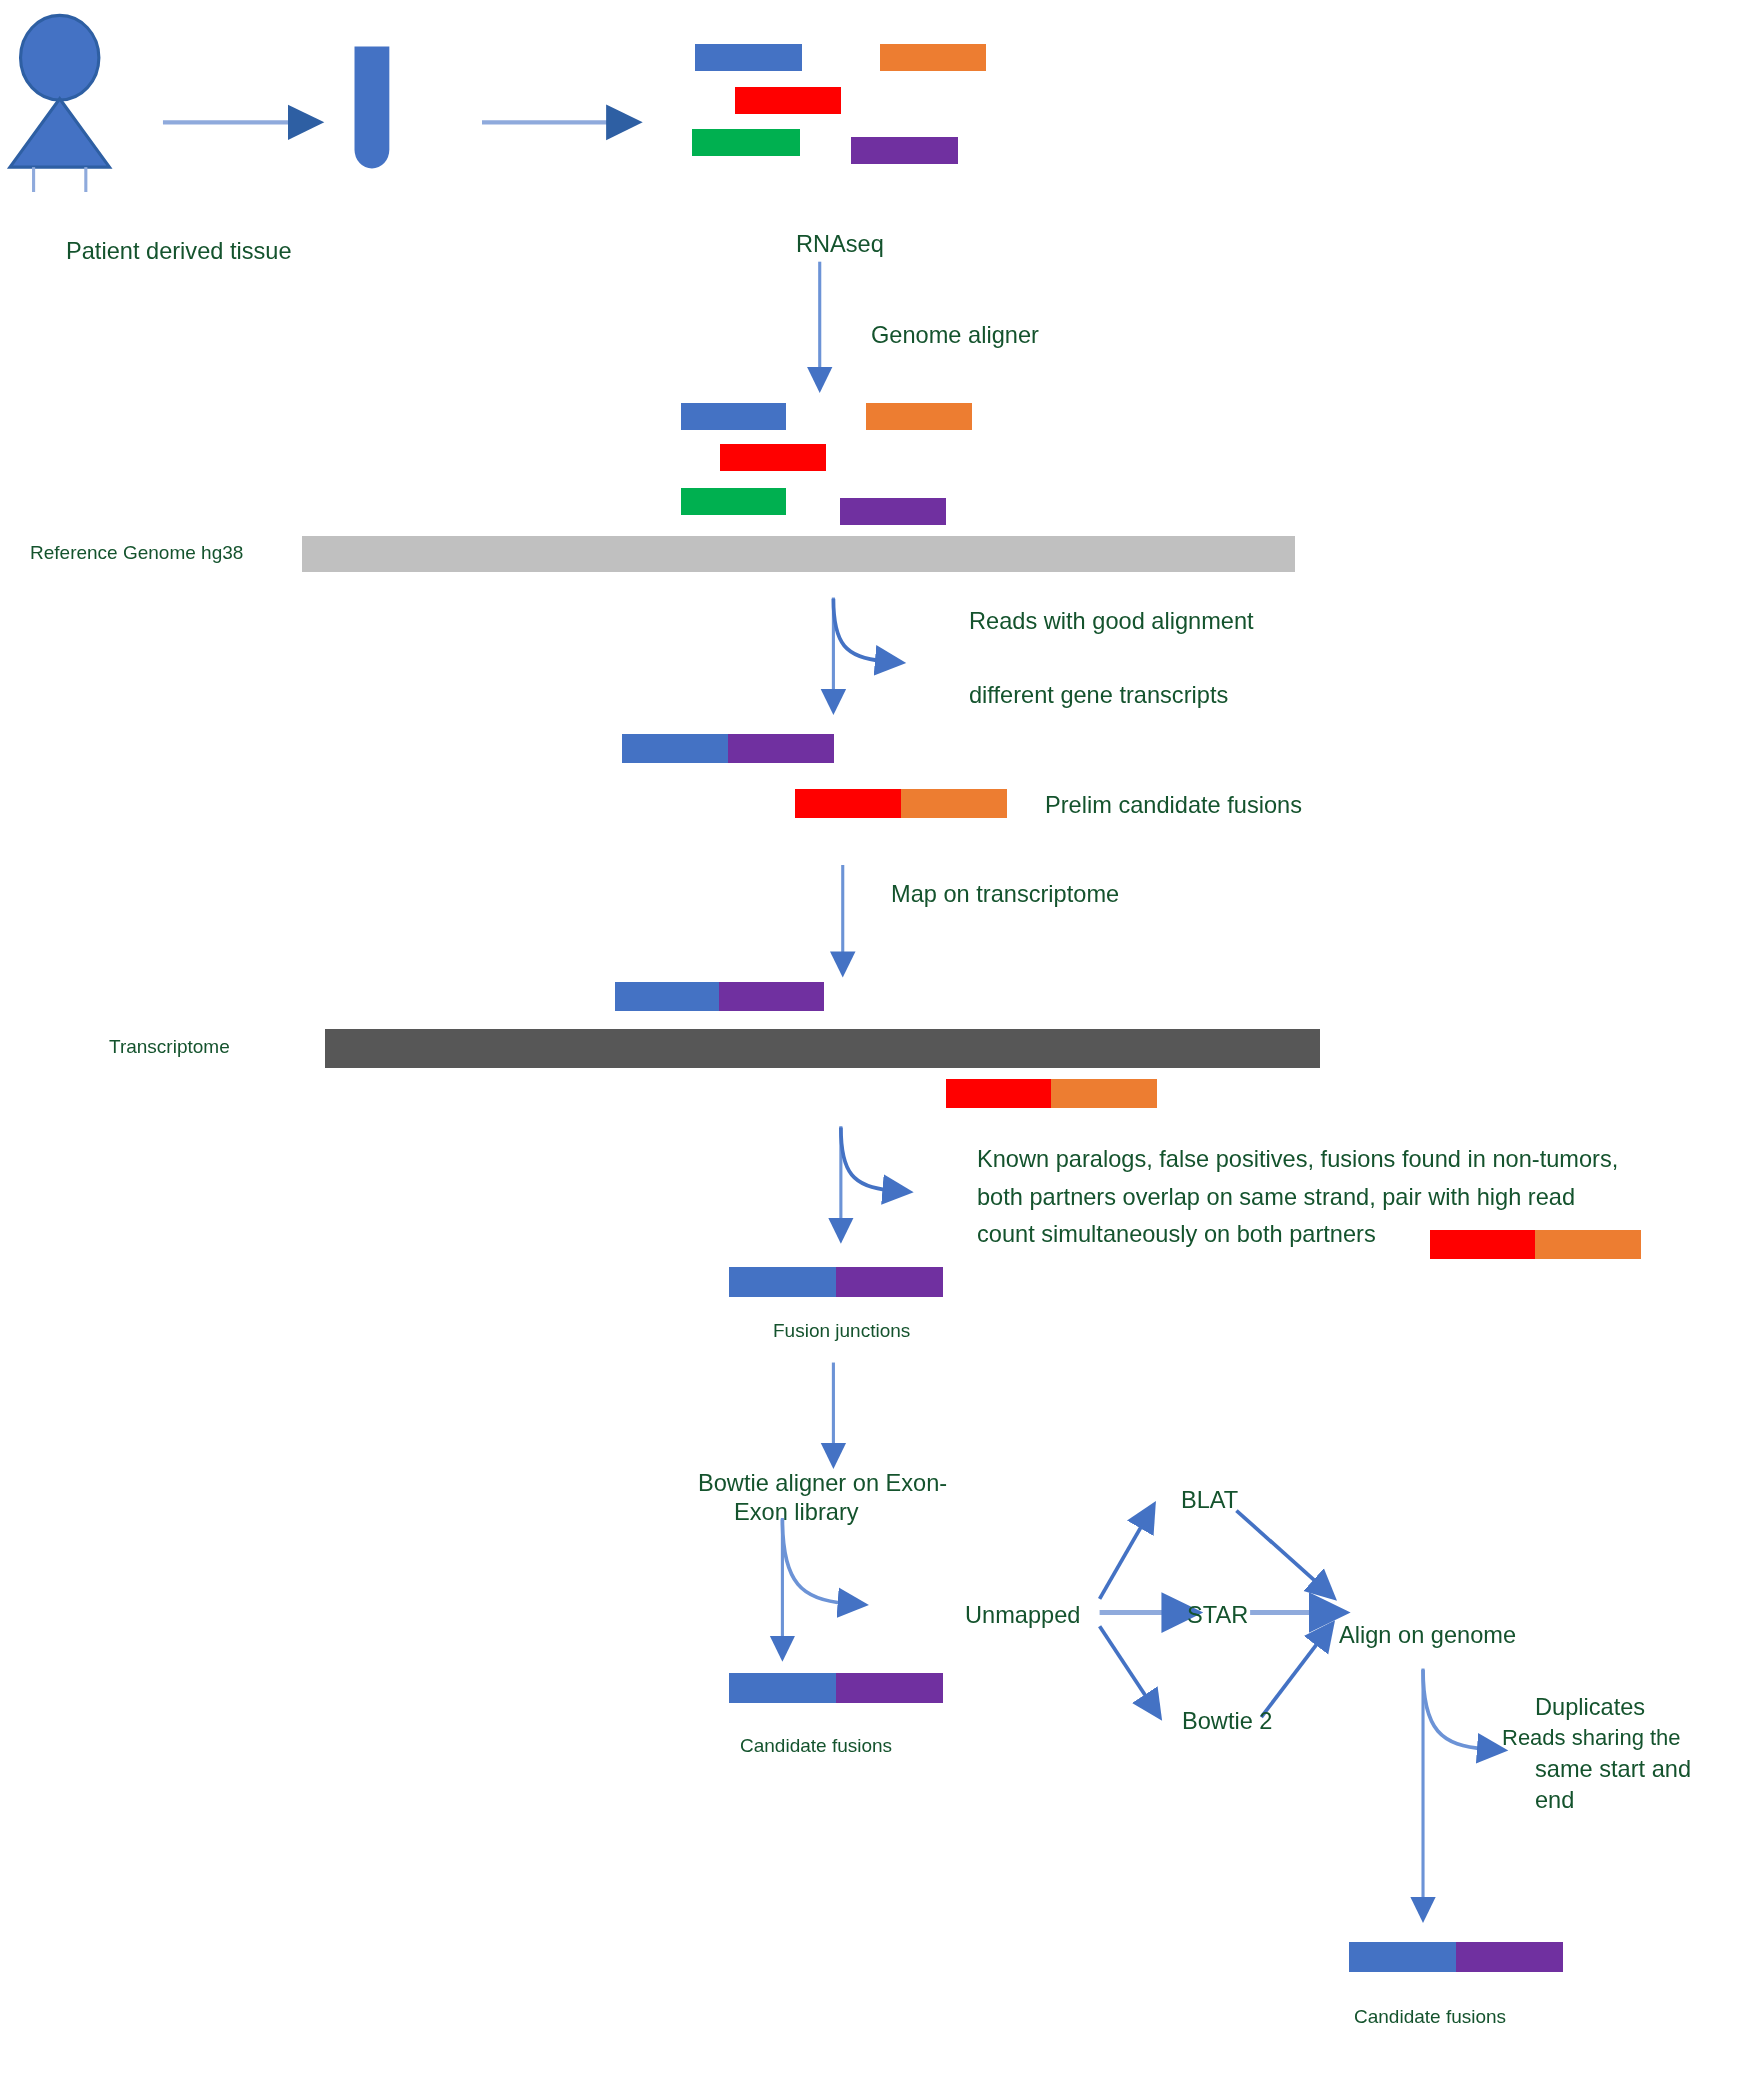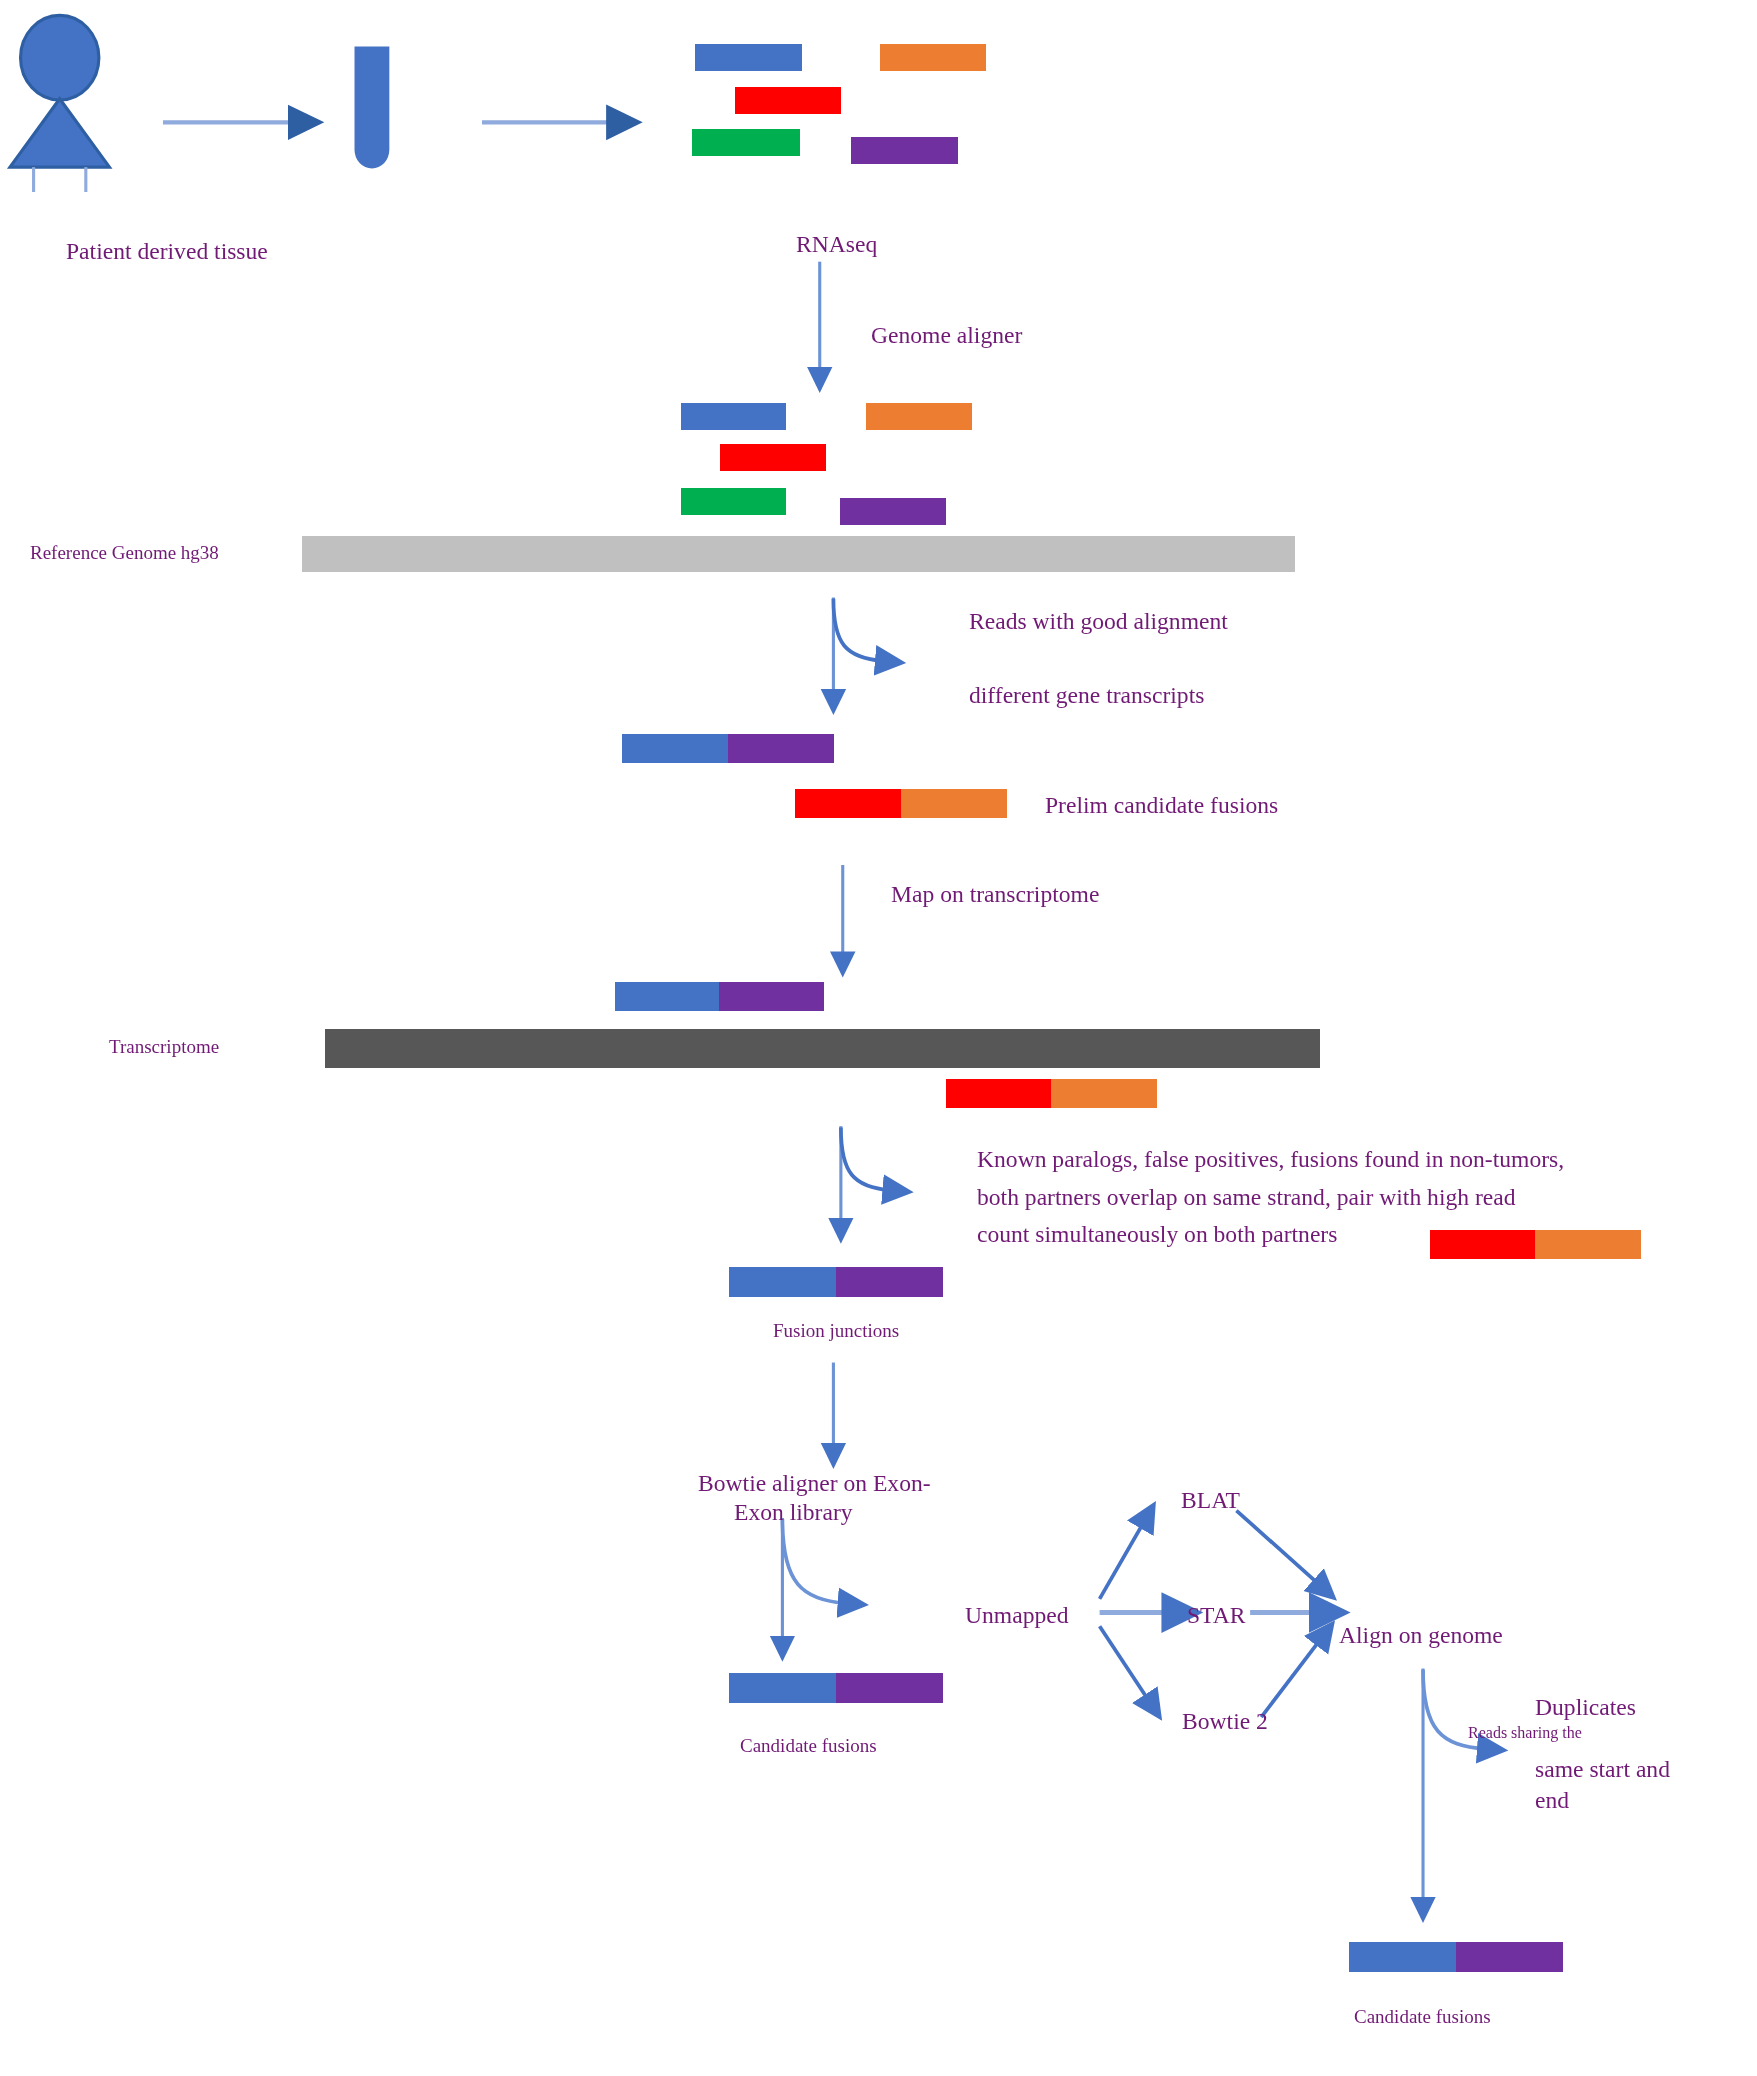--- a/index.html
+++ b/index.html
@@ -1,19 +1,19 @@
 <!DOCTYPE html>
 <html style="font-size:10px"><head>
 <meta charset="utf-8">
 <style>
   html,body{margin:0;padding:0;background:#ffffff;}
   body{font-family:"Liberation Sans", sans-serif;}
   #stage{position:relative;width:1757px;height:2077px;background:#fff;overflow:hidden;}
   .blk{position:absolute;}
-  .txt{position:absolute;color:#701a75;white-space:pre;line-height:1.42;font-family:Liberation Serif, serif;}
+  .txt{position:absolute;color:#14532d;white-space:pre;line-height:1.42;}
   .read{position:absolute;}
   svg.lay{position:absolute;left:0;top:0;width:1757px;height:2077px;pointer-events:none;}
 </style>
 </head>
 <body>
 
 <div id="stage">
 
   <svg class="lay" viewBox="0 0 2825 3338">
     <defs>
@@ -180,21 +180,21 @@
 
   <div class="txt" style="left:1181px;top:1484px;font-size:23.6px;">BLAT</div>
 
   <div class="txt" style="left:1187px;top:1599px;font-size:23.6px;">STAR</div>
 
   <div class="txt" style="left:1182px;top:1705px;font-size:23.6px;text-align:center;">Bowtie 2</div>
 
   <div class="txt" style="left:1339px;top:1599px;font-size:23.6px;margin-top:20px;">Align on genome</div>
 
   <div class="txt" style="left:1535px;top:1691px;font-size:23.6px;">Duplicates</div>
-  <div class="txt" style="left:1468px;top:1722px;font-size:16px;">Reads sharing the</div>
+  <div class="txt" style="left:1502px;top:1722px;font-size:22px;">Reads sharing the</div>
   <div class="txt" style="left:1535px;top:1753px;font-size:23.6px;">same start and</div>
   <div class="txt" style="left:1535px;top:1784px;font-size:23.6px;">end</div>
 
   <div class="txt" style="left:740px;top:1733px;font-size:19px;">Candidate fusions</div>
 
   <div class="txt" style="left:1354px;top:2004px;font-size:19px;">Candidate fusions</div>
 
 </div>
 
 

